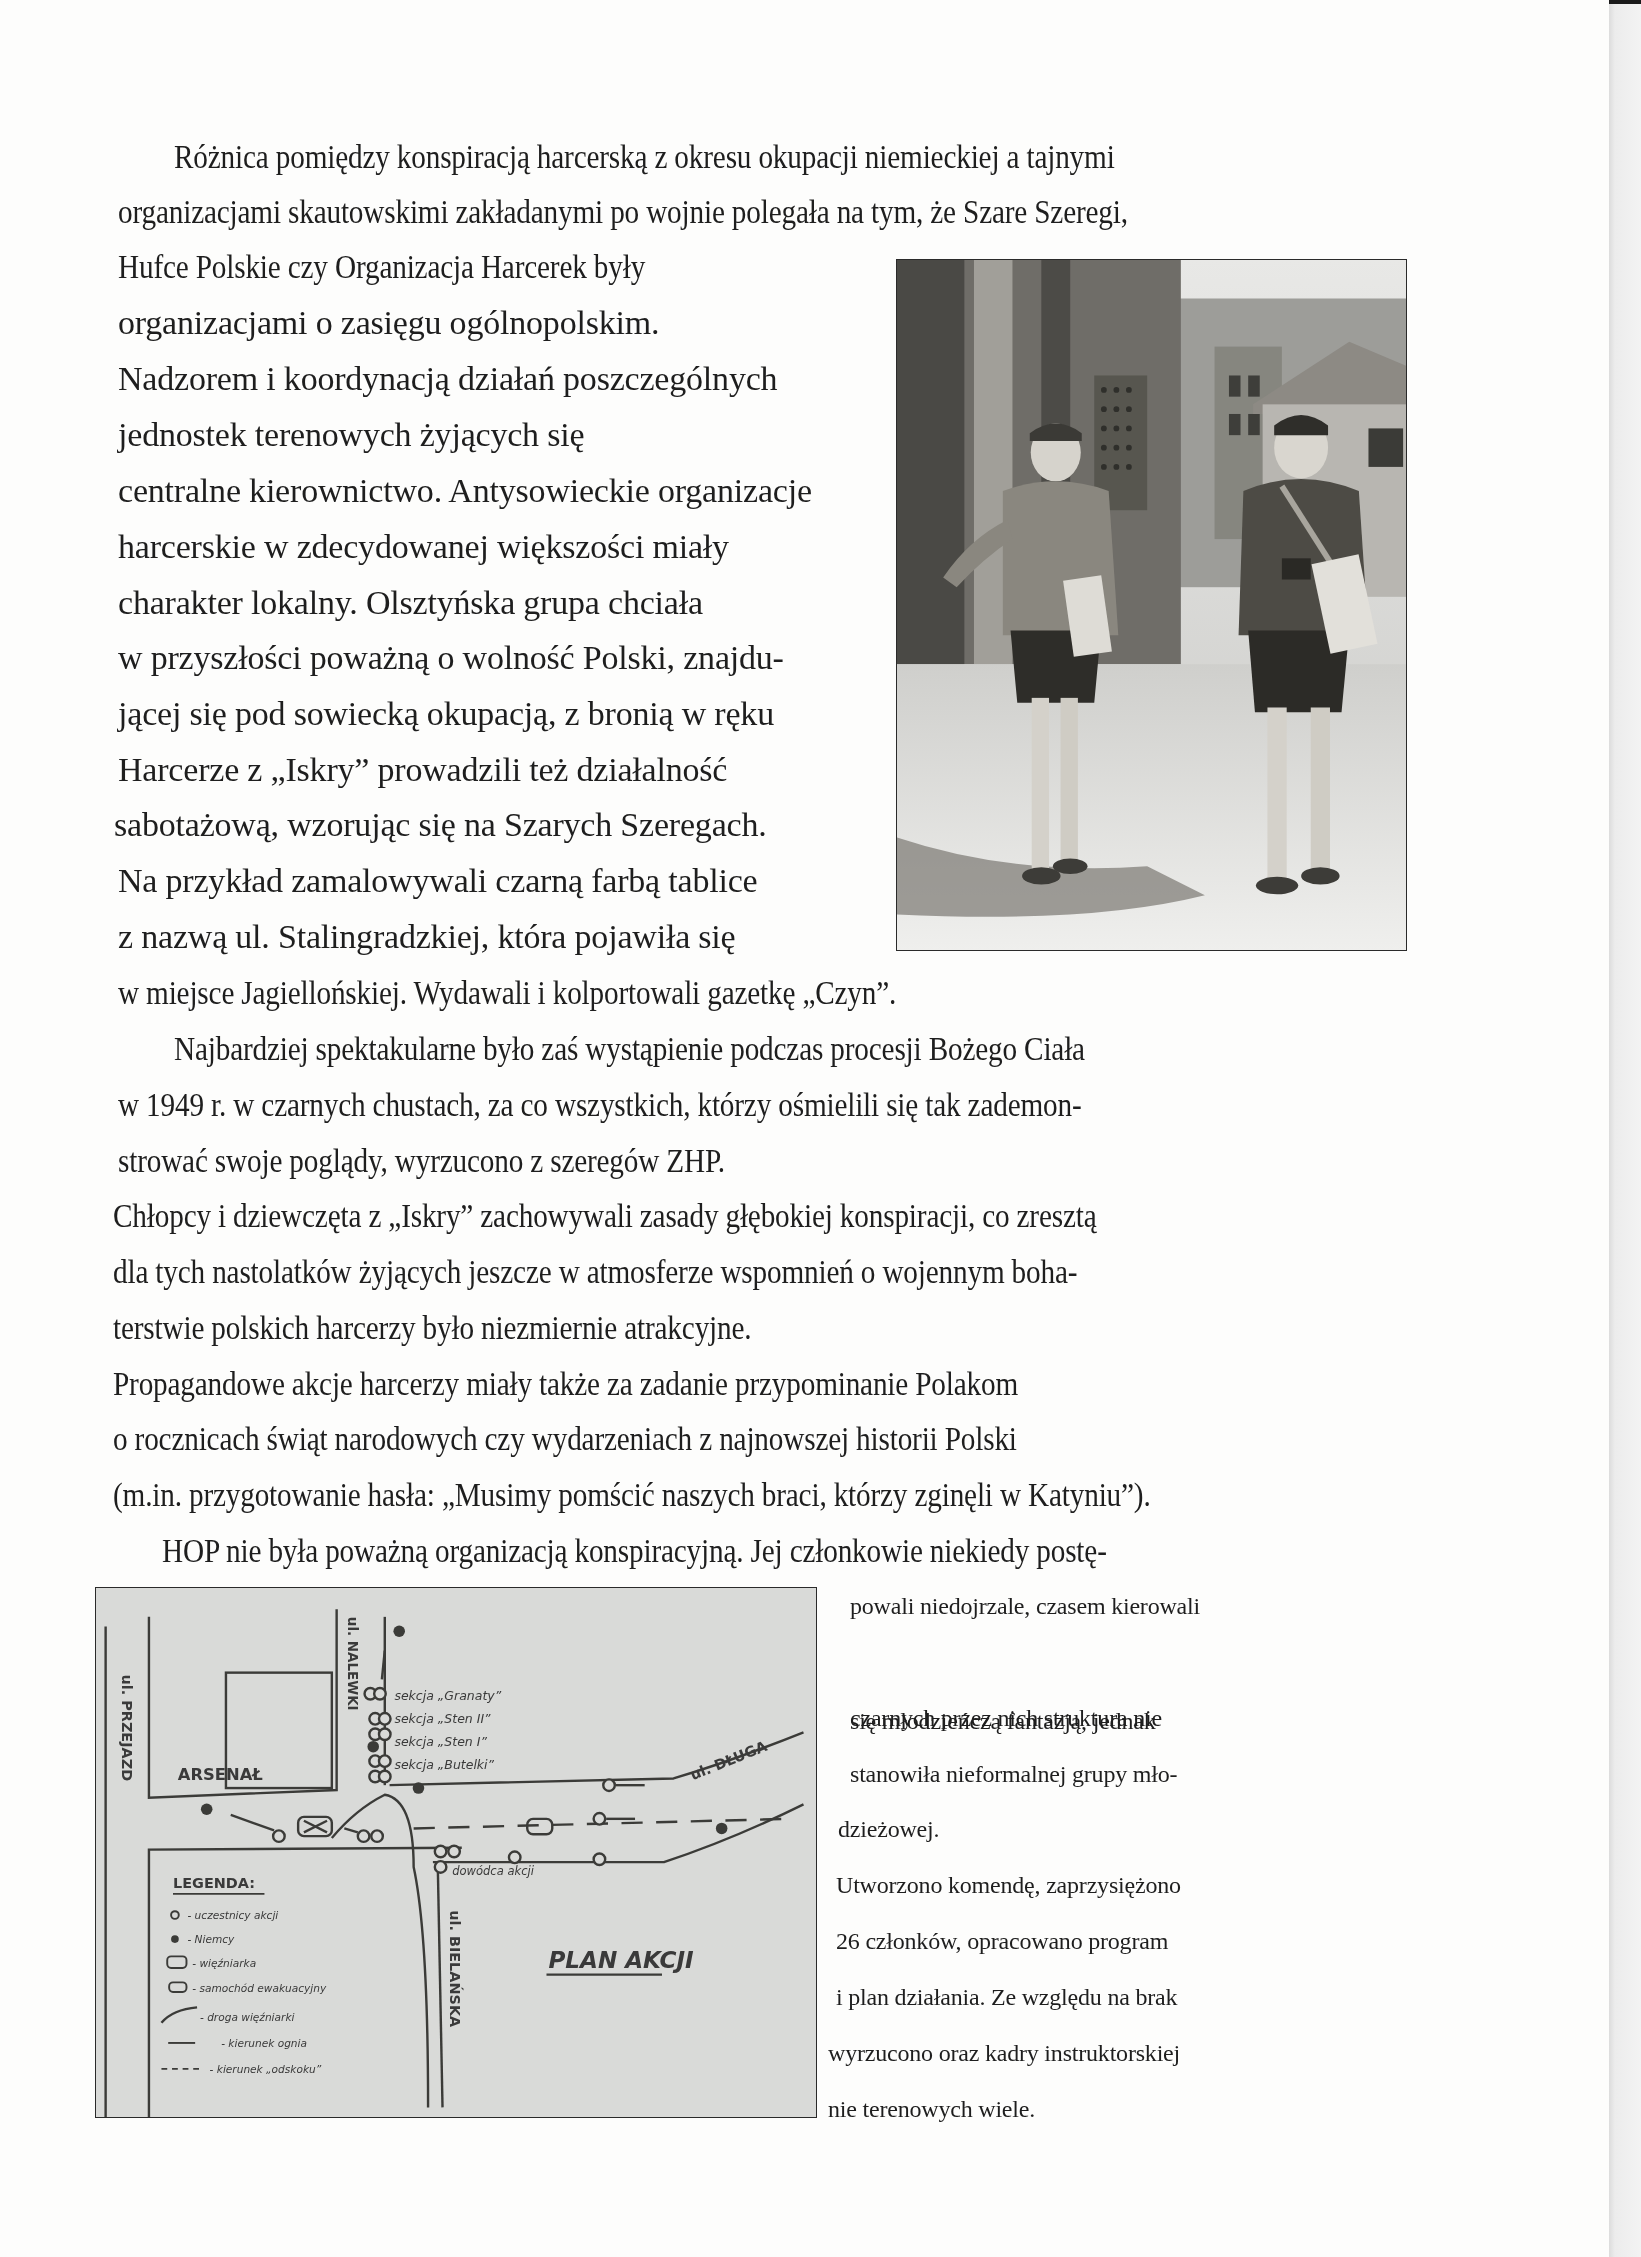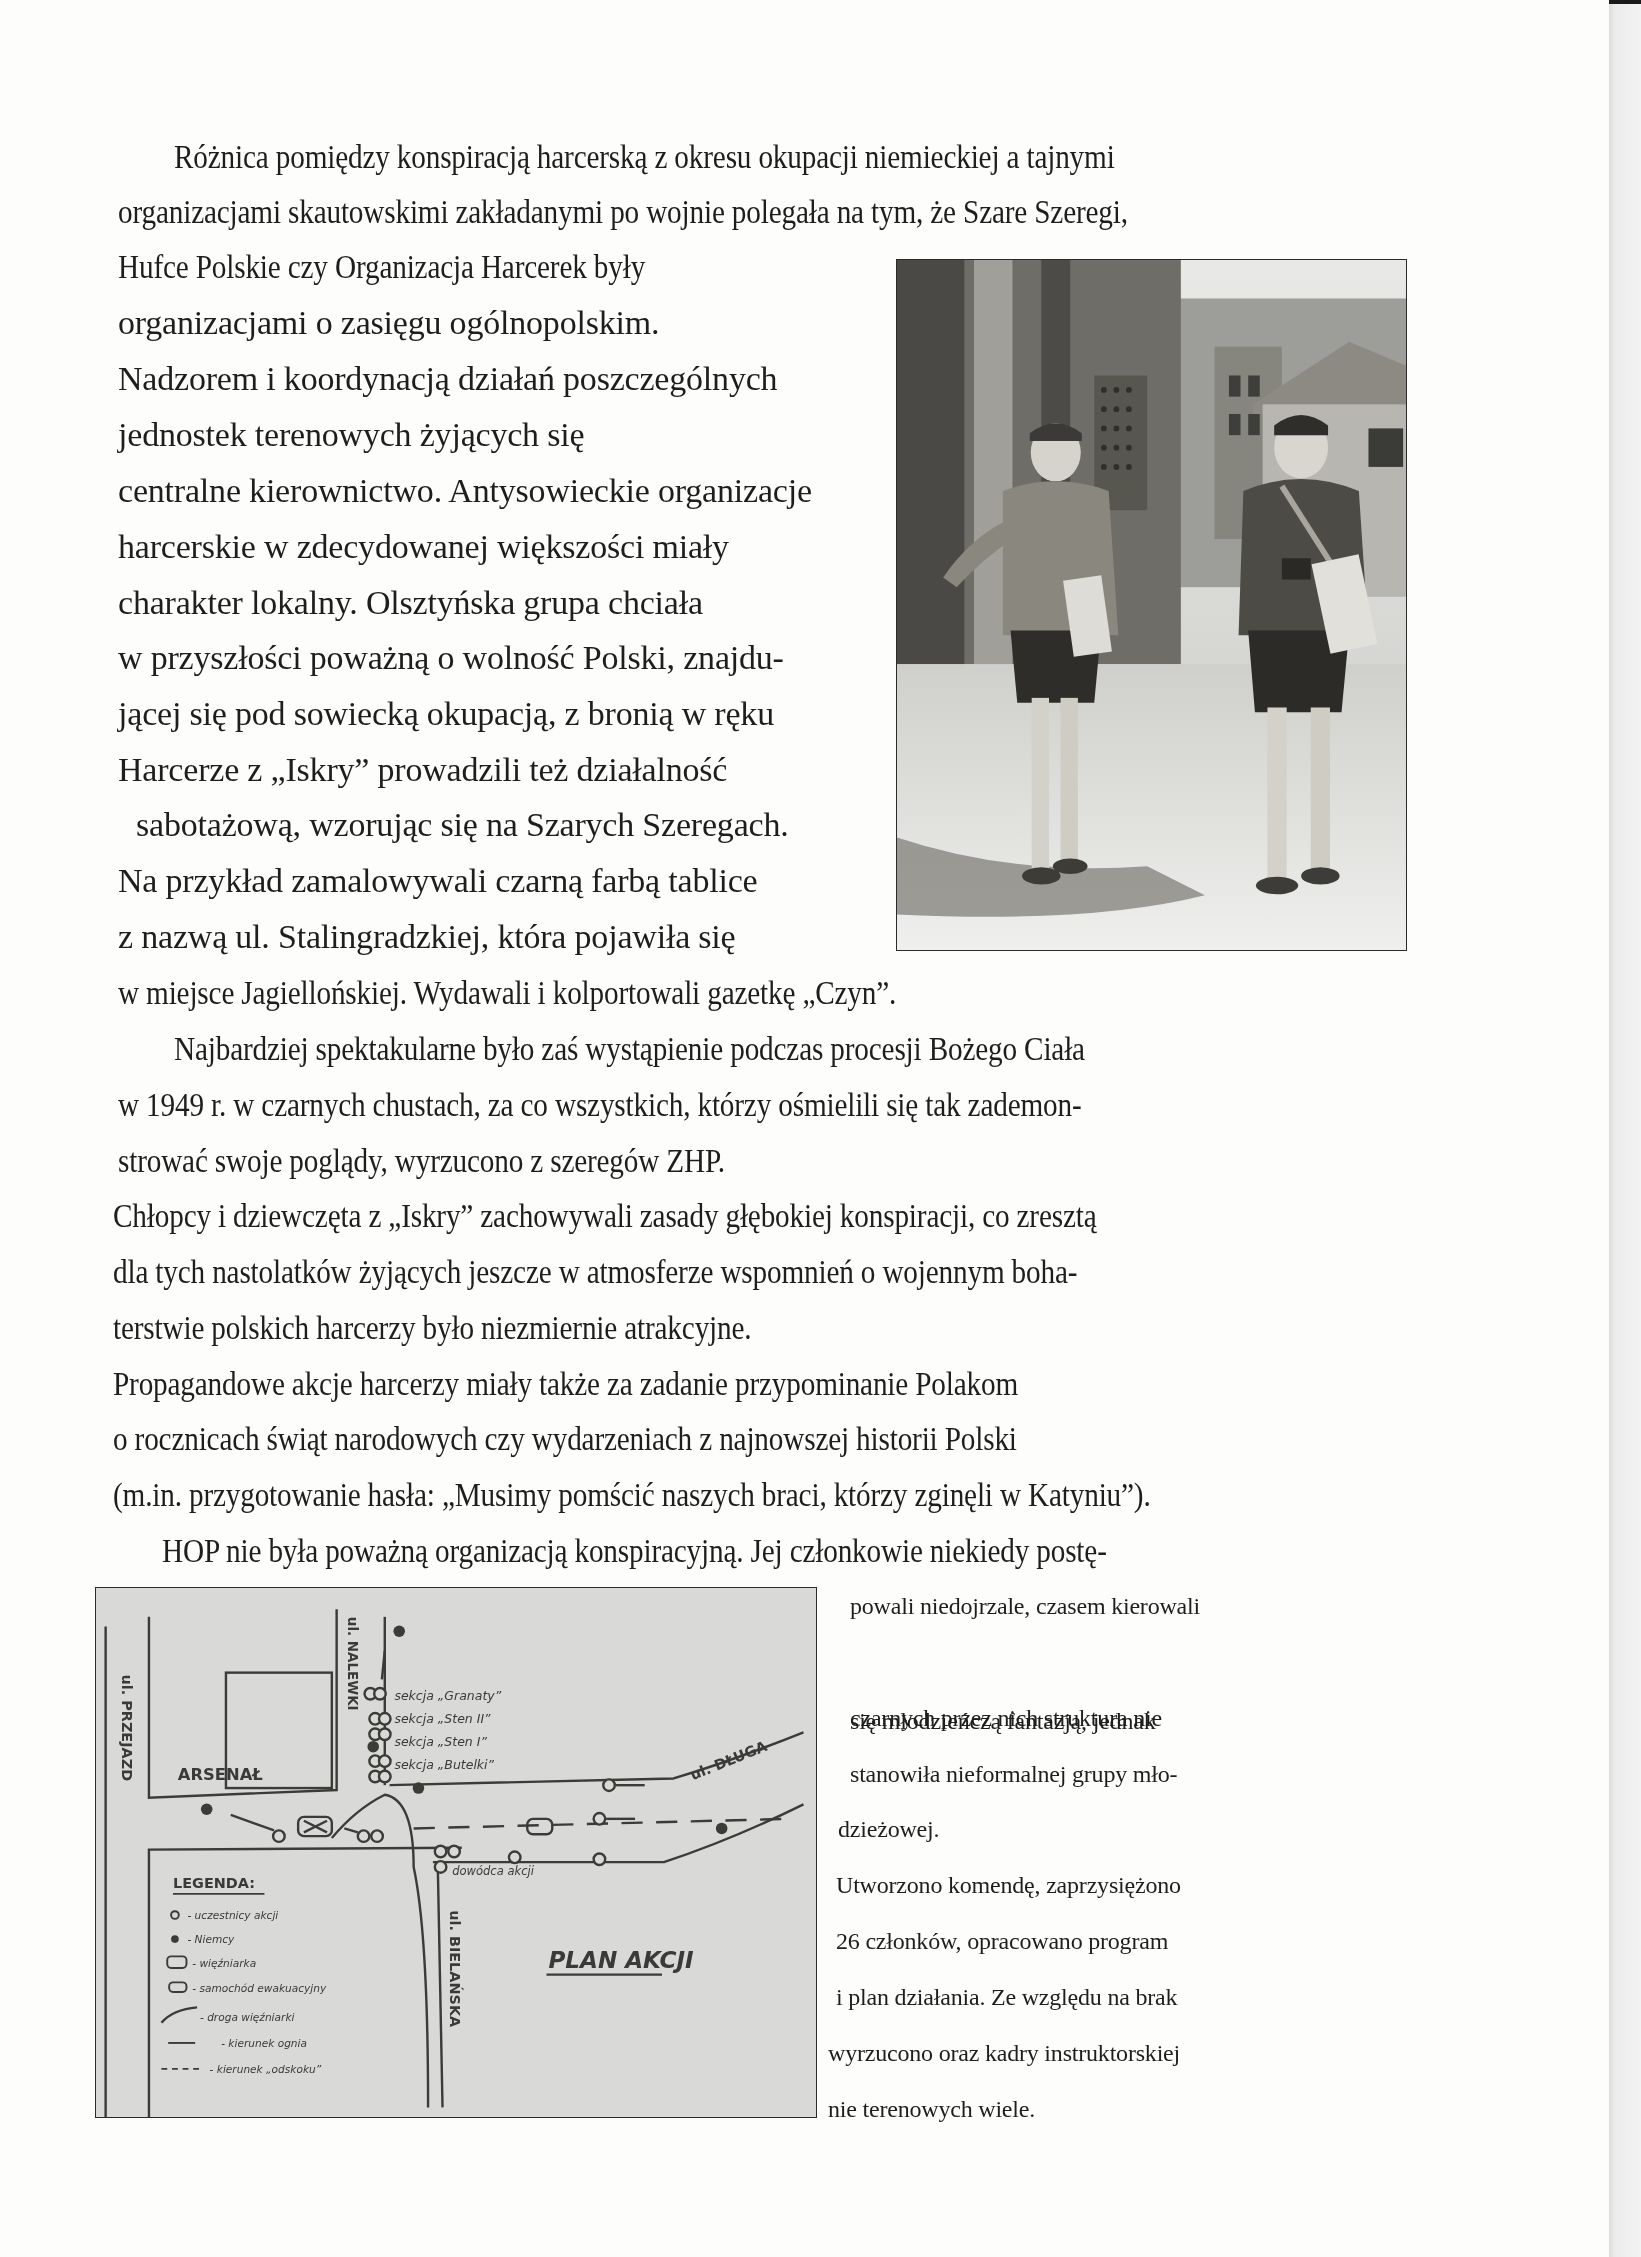--- a/index.html
+++ b/index.html
@@ -52,21 +52,21 @@
   <div class="line narrow" style="left:118px;top:247px">Hufce Polskie czy Organizacja Harcerek były</div>
   <div class="line" style="left:118px;top:303px">organizacjami o zasięgu ogólnopolskim.</div>
   <div class="line" style="left:118px;top:359px">Nadzorem i koordynacją działań poszczególnych</div>
   <div class="line" style="left:118px;top:415px">jednostek terenowych żyjących się</div>
   <div class="line" style="left:118px;top:471px">centralne kierownictwo. Antysowieckie organizacje</div>
   <div class="line" style="left:118px;top:527px">harcerskie w zdecydowanej większości miały</div>
   <div class="line" style="left:118px;top:583px">charakter lokalny. Olsztyńska grupa chciała</div>
   <div class="line" style="left:118px;top:638px">w przyszłości poważną o wolność Polski, znajdu-</div>
   <div class="line" style="left:118px;top:694px">jącej się pod sowiecką okupacją, z bronią w ręku</div>
   <div class="line" style="left:118px;top:750px">Harcerze z „Iskry” prowadzili też działalność</div>
-  <div class="line" style="left:136px;top:805px">sabotażową, wzorując się na Szarych Szeregach.</div>
+  <div class="line" style="left:114px;top:805px">sabotażową, wzorując się na Szarych Szeregach.</div>
   <div class="line" style="left:118px;top:861px">Na przykład zamalowywali czarną farbą tablice</div>
   <div class="line" style="left:118px;top:917px">z nazwą ul. Stalingradzkiej, która pojawiła się</div>
   <div class="line narrow" style="left:118px;top:973px">w miejsce Jagiellońskiej. Wydawali i kolportowali gazetkę „Czyn”.</div>
   <div class="line narrow" style="left:174px;top:1029px">Najbardziej spektakularne było zaś wystąpienie podczas procesji Bożego Ciała</div>
   <div class="line narrow" style="left:118px;top:1085px">w 1949 r. w czarnych chustach, za co wszystkich, którzy ośmielili się tak zademon-</div>
   <div class="line narrow" style="left:118px;top:1141px">strować swoje poglądy, wyrzucono z szeregów ZHP.</div>
   <div class="line narrow" style="left:113px;top:1196px">Chłopcy i dziewczęta z „Iskry” zachowywali zasady głębokiej konspiracji, co zresztą</div>
   <div class="line narrow" style="left:113px;top:1252px">dla tych nastolatków żyjących jeszcze w atmosferze wspomnień o wojennym boha-</div>
   <div class="line narrow" style="left:113px;top:1308px">terstwie polskich harcerzy było niezmiernie atrakcyjne.</div>
   <div class="line narrow" style="left:113px;top:1364px">Propagandowe akcje harcerzy miały także za zadanie przypominanie Polakom</div>

